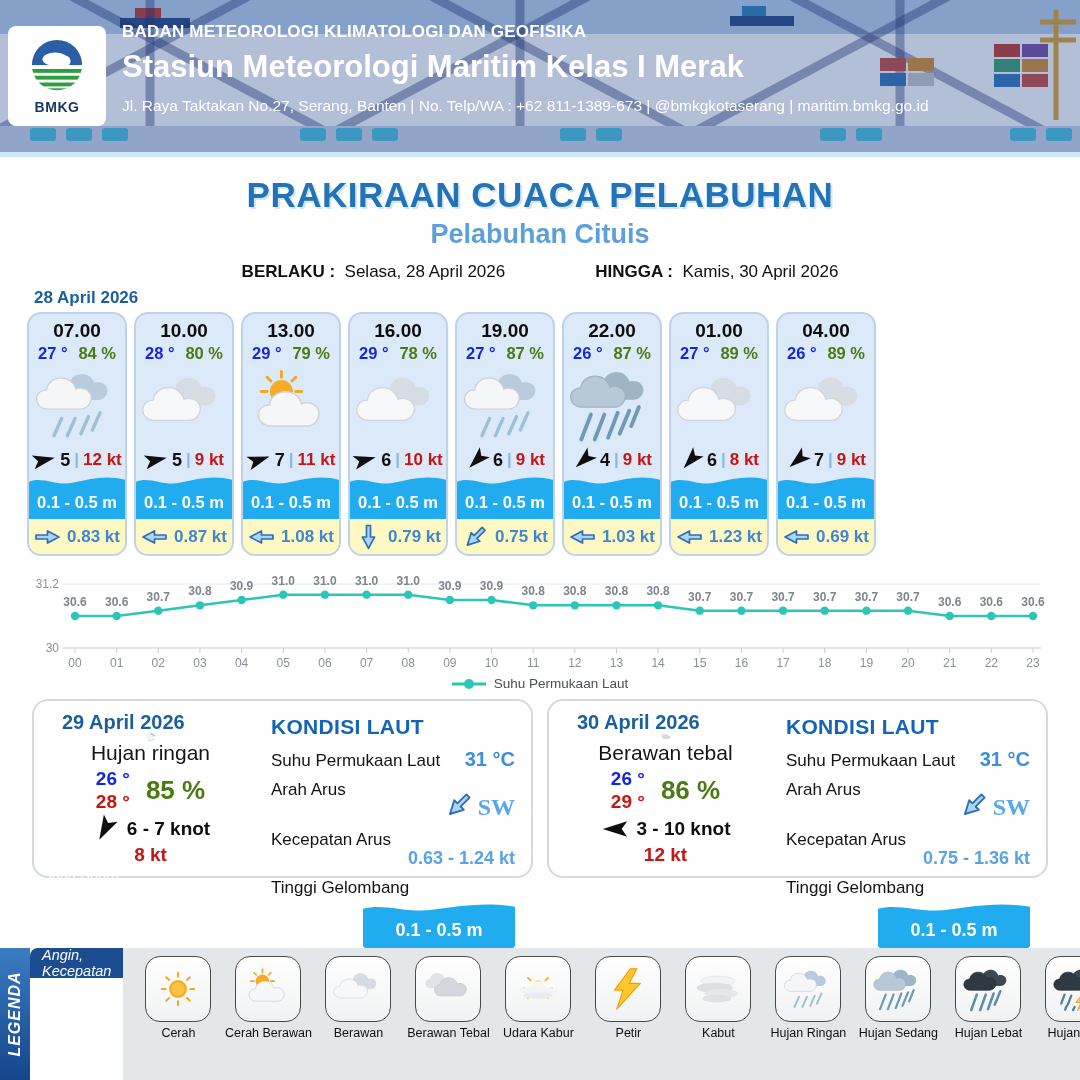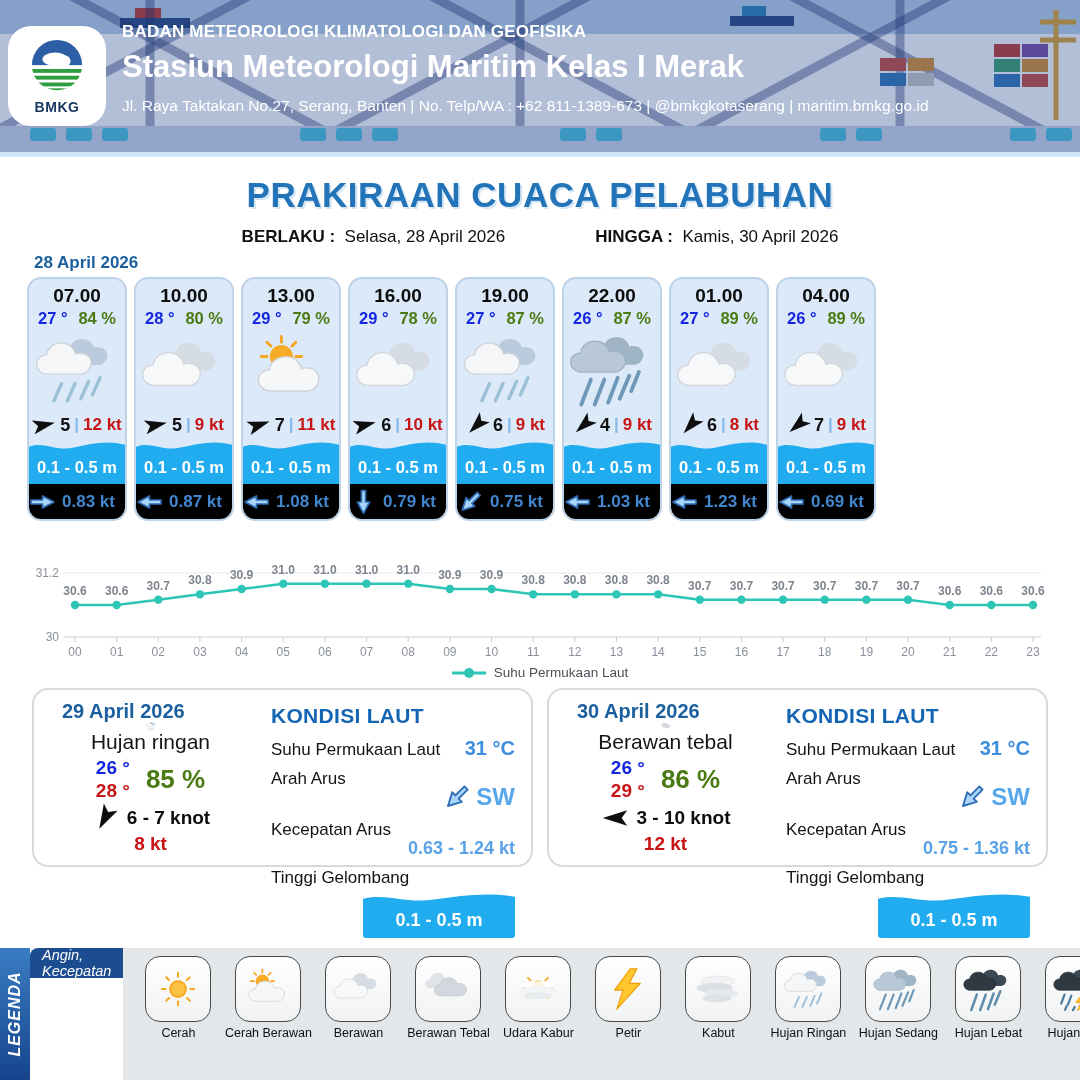--- a/index.html
+++ b/index.html
@@ -2,21 +2,21 @@
 <html><head>
 <meta charset="utf-8">
 <style>
   * { margin:0; padding:0; box-sizing:border-box; }
   html,body { width:1080px; height:1080px; background:#fff; font-family:"Liberation Sans",sans-serif; overflow:hidden; }
 
   
   .hero { position:relative; height:152px; background:linear-gradient(180deg,#a6c0e0 0%,#7e9bcc 22%,#5f7ec0 60%,#55720f0 100%); overflow:hidden; }
   .hero svg.bgart { position:absolute; inset:0; }
   .hero-overlay { position:absolute; inset:0; background:rgba(38,70,140,.35); }
-  .logo-box { position:absolute; left:8px; top:26px; width:98px; height:100px; background:#fff; border-radius:23px; display:flex; flex-direction:column; align-items:center; justify-content:center; z-index:3; }
+  .logo-box { position:absolute; left:8px; top:26px; width:98px; height:100px; background:#fff; border-radius:8px; display:flex; flex-direction:column; align-items:center; justify-content:center; z-index:3; }
   .logo-box .bmkg-label { font-size:14px; font-weight:bold; color:#16355e; letter-spacing:.5px; margin-top:1px; }
   .hero-text { position:absolute; left:122px; top:22px; z-index:3; color:#fff; }
   .hero-text .agency { font-size:17px; font-weight:bold; letter-spacing:.2px; }
   .hero-text .station { font-size:31px; font-weight:bold; margin-top:7px; }
   .hero-text .address { font-size:15.5px; margin-top:12px; }
   .hero-strip { height:5px; background:#cfe6f8; }
 
   
   .title-wrap { text-align:center; padding-top:18px; }
   .main-title { font-size:35px; font-weight:bold; color:#2273b8; letter-spacing:.5px; text-shadow:2px 2px 0 #d4e6f5; }
@@ -34,26 +34,26 @@
   .card .hum  { font-size:16.5px; font-weight:bold; color:#4a7a12; }
   .card .icon-wrap { height:84px; display:flex; align-items:center; justify-content:center; }
   .wicon { width:96px; height:78px; }
   .card .wind-row { display:flex; align-items:center; justify-content:center; gap:4px; height:26px; }
   .dart-svg { width:24px; height:18px; overflow:visible; }
   .card .wspd { font-size:18px; font-weight:bold; color:#111; }
   .card .sep  { font-size:17px; font-weight:bold; color:#86b9ea; }
   .card .gust { font-size:17px; font-weight:bold; color:#c81414; }
   .wave-crest { display:block; width:100%; height:15px; }
   .card .wave-band { background:#22acf0; color:#fff; text-align:center; font-size:16.5px; font-weight:bold; height:31px; line-height:29px; }
-  .card .cur-row { flex:1; background:#000000; display:flex; align-items:center; gap:6px; }
+  .card .cur-row { flex:1; background:#fef9c3; display:flex; align-items:center; justify-content:center; gap:6px; }
   .cur-svg { width:27px; height:18px; overflow:visible; }
   .card .cur { font-size:17px; font-weight:bold; color:#4286cd; }
 
   
-  .chart-wrap { padding:6px 22px 0 22px;margin-top:24px; }
+  .chart-wrap { padding:6px 22px 0 22px; }
   #sst-chart { width:100%; height:112px; display:block; }
   .chart-legend { display:flex; align-items:center; justify-content:center; gap:8px; margin-top:2px; }
   .chart-legend span { font-size:13.5px; color:#4a4f57; }
 
   
   .panels { display:flex; gap:14px; padding:8px 32px 0 32px; }
   .panel { width:501px; height:179px; border:2px solid #d4dade; border-radius:16px; background:#fff; display:flex; padding:10px 14px; }
   .day-left { width:205px; display:flex; flex-direction:column; align-items:center; }
   .day-date { align-self:flex-start; margin-left:14px; font-size:20px; font-weight:bold; color:#1b5f9e; }
   .day-icon { width:118px; height:84px; margin-top:-2px; }
@@ -64,21 +64,21 @@
   .tmax { font-size:19px; font-weight:bold; color:#c81414; }
   .day-hum { font-size:26px; font-weight:bold; color:#4a7a12; }
   .day-wind { display:flex; align-items:center; gap:8px; margin-top:4px; font-size:19px; font-weight:bold; color:#0d0d0d; }
   .day-wind .dart-svg { width:28px; height:20px; }
   .day-gust { margin-top:4px; font-size:19px; font-weight:bold; color:#c81414; }
   .sea { flex:1; padding:4px 2px 0 18px; display:flex; flex-direction:column; }
   .sea-title { font-size:21px; font-weight:bold; color:#1464b4; letter-spacing:.3px; }
   .sea-row { display:flex; justify-content:space-between; align-items:baseline; margin-top:9px; }
   .sea-label { font-size:17px; color:#141414; }
   .sea-sst { font-size:20px; font-weight:bold; color:#3e8ede; }
-  .sea-dir-block { display:flex; align-items:center; gap:4px; justify-content:flex-end; margin-top:-6px; }
+  .sea-dir-block { display:flex; align-items:flex-start; gap:4px; justify-content:flex-end; margin-top:-6px;font-family:Liberation Serif, serif; }
   .sea-dir-arrow { width:30px; height:22px; overflow:visible; }
   .sea-dir { font-size:24px; font-weight:bold; color:#57a7ec; }
   .sea-val-right { text-align:right; font-size:18px; font-weight:bold; color:#5aa2e8; margin-top:-2px; }
   .sea-wave-badge { align-self:flex-end; width:152px; margin-top:2px; }
   .sea-wave-badge .wave-band2 { background:#22acf0; color:#fff; text-align:center; font-size:18px; font-weight:bold; height:33px; line-height:31px; border-radius:0 0 3px 3px; }
 
   
   .footer { position:absolute; left:0; bottom:0; width:1080px; height:132px; display:flex; }
   .leg-side { width:30px; background:linear-gradient(180deg,#3a7cc2,#16458c); display:flex; align-items:center; justify-content:center; }
   .leg-side span { transform:rotate(-90deg); color:#fff; font-weight:bold; font-style:italic; font-size:16px; letter-spacing:1px; white-space:nowrap; }
@@ -291,20 +291,21 @@
   <div class="hero-text">
     <div class="agency">BADAN METEOROLOGI KLIMATOLOGI DAN GEOFISIKA</div>
     <div class="station">Stasiun Meteorologi Maritim Kelas I Merak</div>
     <div class="address">Jl. Raya Taktakan No.27, Serang, Banten | No. Telp/WA : +62 811-1389-673 | @bmkgkotaserang | maritim.bmkg.go.id</div>
   </div>
 </div>
 <div class="hero-strip"></div>
 
 <div class="title-wrap">
   <div class="main-title">PRAKIRAAN CUACA PELABUHAN</div>
+  <div class="sub-title">Pelabuhan Cituis</div>
   <div class="validity">
     <div><b>BERLAKU :</b>&nbsp;&nbsp;<span>Selasa, 28 April 2026</span></div>
     <div><b>HINGGA :</b>&nbsp;&nbsp;<span>Kamis, 30 April 2026</span></div>
   </div>
 </div>
 <div class="forecast-date">28 April 2026</div>
 
 <div class="cards">
 
   <div class="card">

